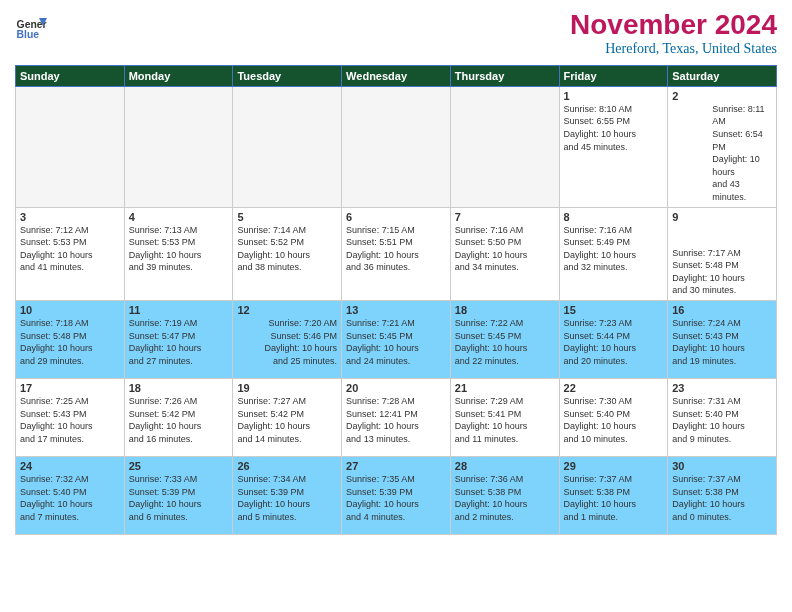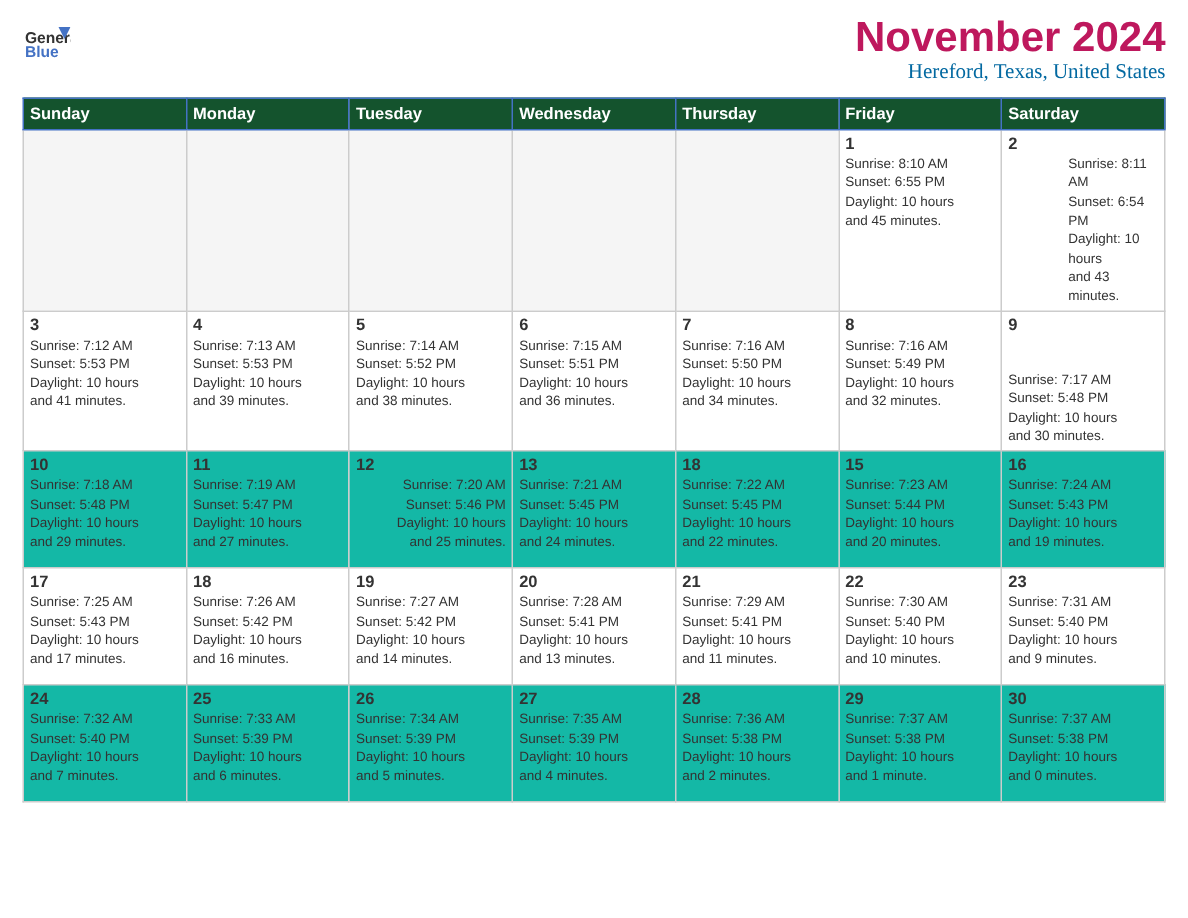--- a/index.html
+++ b/index.html
@@ -64,21 +64,21 @@
       padding: 3px 4px;
       font-size: 9.5px;
       color: #333;
       height: 78px;
       background: #fff;
     }
     td.empty {
       background: #f5f5f5;
     }
     td.shaded {
-      background: #14b8a6;
+      background: #7dd3fc;
     }
     .day-num {
       font-weight: bold;
       font-size: 11px;
       display: block;
       margin-bottom: 1px;
     }
     .day-info {
       font-size: 9px;
       line-height: 1.4;
@@ -257,21 +257,21 @@
           <td>
             <span class="day-num">19</span>
             <div class="day-info" style="white-space: pre-line;">Sunrise: 7:27 AM
 Sunset: 5:42 PM
 Daylight: 10 hours
 and 14 minutes.</div>
           </td>
           <td>
             <span class="day-num">20</span>
             <div class="day-info" style="white-space: pre-line;">Sunrise: 7:28 AM
-Sunset: 5:41 PM
+Sunset: 12:41 PM
 Daylight: 10 hours
 and 13 minutes.</div>
           </td>
           <td>
             <span class="day-num">21</span>
             <div class="day-info" style="white-space: pre-line;">Sunrise: 7:29 AM
 Sunset: 5:41 PM
 Daylight: 10 hours
 and 11 minutes.</div>
           </td>

